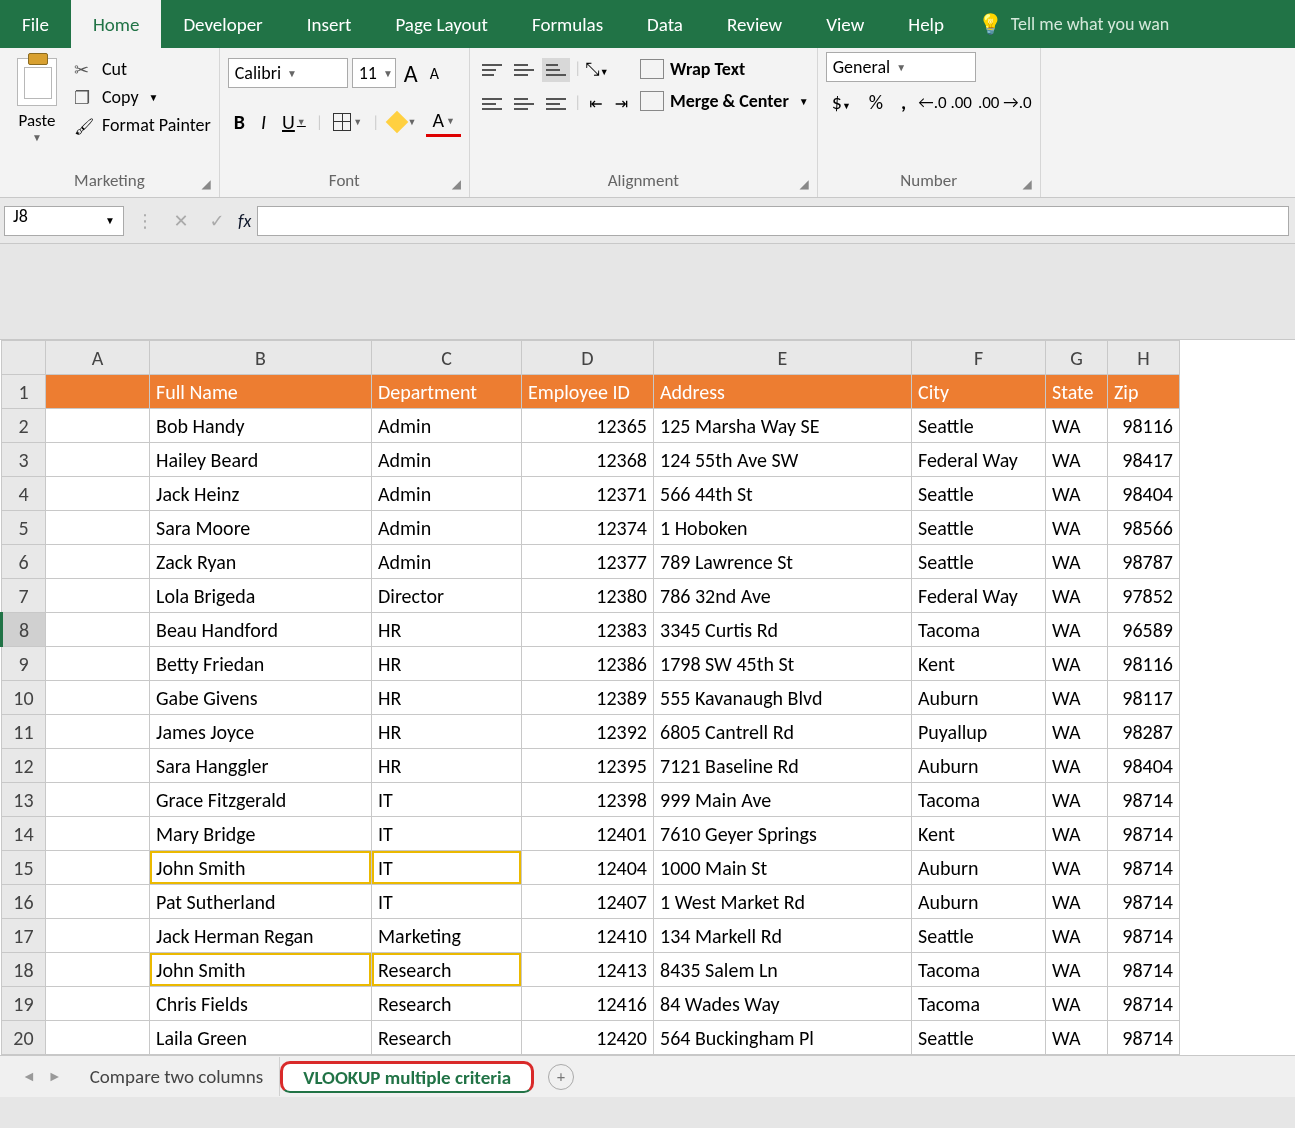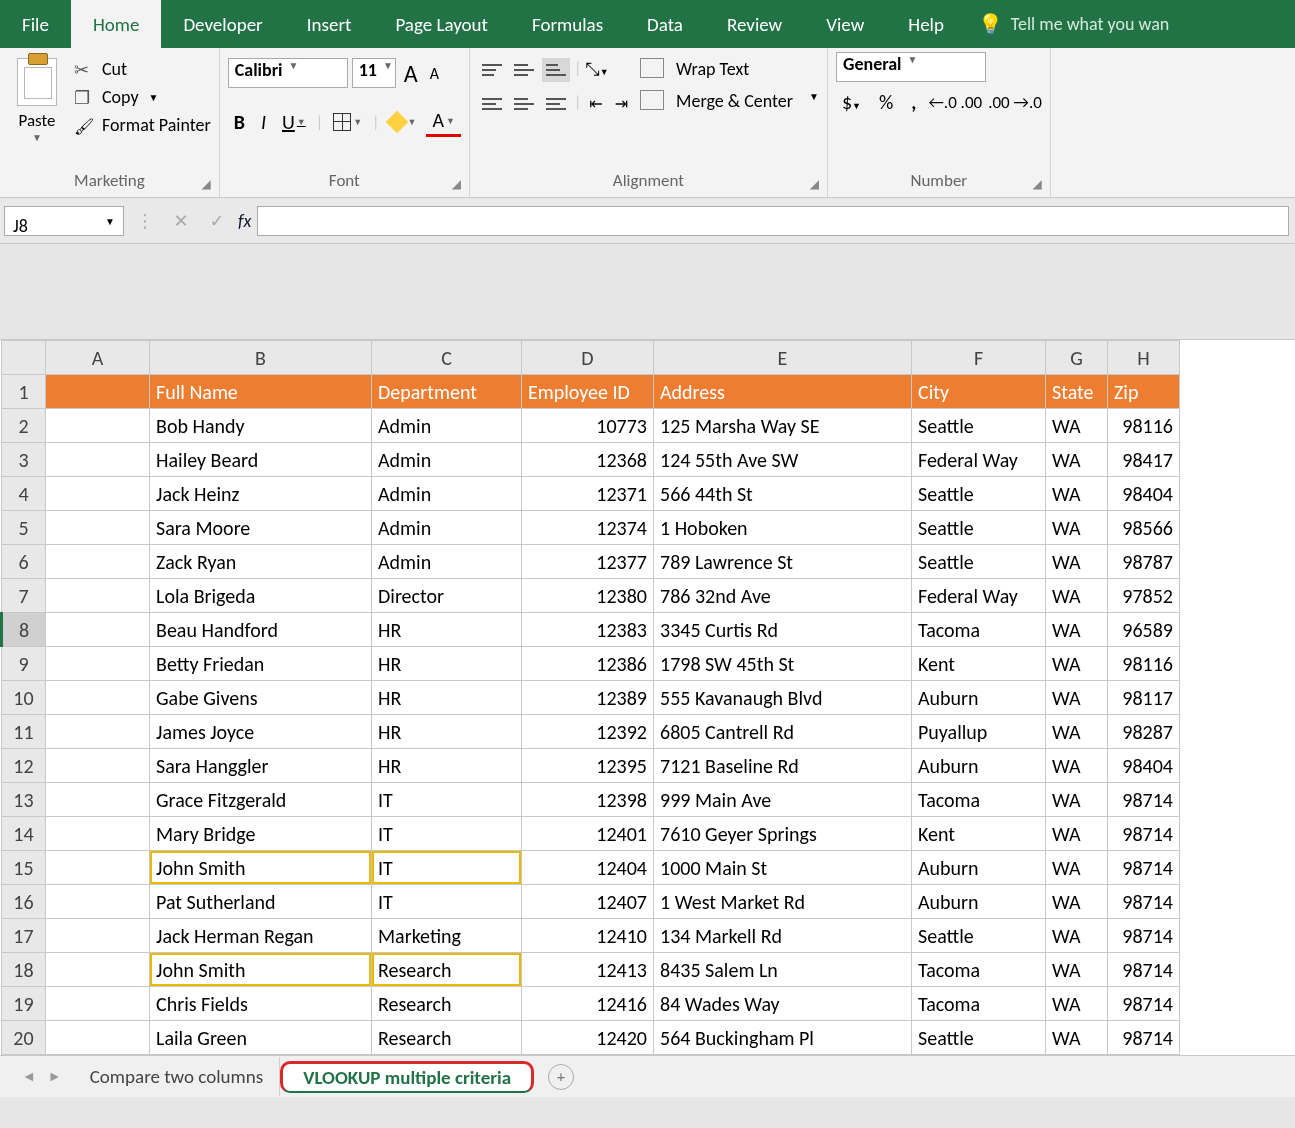--- a/index.html
+++ b/index.html
@@ -29,52 +29,52 @@
 .clip-col { display: flex; flex-direction: column; gap: 6px; padding-top: 6px; }
 .clip-item { display: flex; align-items: center; gap: 6px; font-size: 18px; cursor: pointer; }
 .scissors, .copy-i, .brush { width: 22px; height: 20px; display: inline-block; }
 .scissors::before { content:'✂'; font-size:18px; color:#555; }
 .copy-i::before { content:'❐'; font-size:18px; color:#555; }
 .brush::before { content:'🖌'; font-size:16px; }
 
 
 .font-row1 { display: flex; gap: 4px; align-items: center; margin-top: 6px; }
 .font-row2 { display: flex; gap: 4px; align-items: center; margin-top: 10px; }
-.combo { background: #fff; border: 1px solid #aaa; height: 30px; display: flex; padding: 0 6px; font-size: 18px; font-weight: bold; }
+.combo { background: #fff; border: 1px solid #aaa; height: 30px; display: flex; align-items: center; padding: 0 6px; font-size: 18px; }
 .combo .arrow { margin-left: 6px; font-size: 10px; color: #666; }
 .fontname { width: 120px; }
 .fontsize { width: 44px; }
 .AA { font-size: 20px; cursor: pointer; padding: 0 4px; }
 .btn { padding: 2px 6px; cursor: pointer; font-size: 20px; display: flex; align-items: center; }
 .btn .arrow { font-size: 9px; margin-left: 2px; color: #666; }
 .border-icon { width: 18px; height: 18px; border: 1px solid #333; display: inline-block; background: linear-gradient(#333,#333) center/1px 100% no-repeat, linear-gradient(#333,#333) center/100% 1px no-repeat; }
 .fill-icon { width: 16px; height: 16px; background: #ffd040; display: inline-block; transform: rotate(45deg); }
 .fontcolor { border-bottom: 3px solid #d00; }
 
 
 .align-col { display: flex; flex-direction: column; gap: 10px; padding-top: 6px; }
 .align-row { display: flex; gap: 4px; }
 .align-btn { width: 28px; height: 24px; display: flex; flex-direction: column; justify-content: center; gap: 3px; cursor: pointer; padding: 0 4px; }
 .align-btn span { height: 2px; background: #555; }
 .align-btn .s1{width:70%} .align-btn .s2{width:100%} .align-btn .s3{width:60%}
 .indent-btn { font-size: 16px; cursor: pointer; padding: 2px 4px; }
 .orient { font-size: 18px; cursor:pointer; }
 .wrap-merge { display:flex; flex-direction:column; gap:10px; padding-top:6px; }
-.wm-item { display:flex; align-items:flex-start; gap:12px; font-size:18px; cursor:pointer; }
+.wm-item { display:flex; align-items:center; gap:6px; font-size:18px; cursor:pointer;font-weight:bold; }
 .wrap-icon,.merge-icon { width:24px; height:20px; border:1px solid #888; display:inline-block; }
 .num-row { display:flex; gap:6px; align-items:center; }
 .numfmt { width: 150px; }
 .num-btn { font-size:20px; cursor:pointer; padding:0 6px; }
 .decimals { font-size:17px; color:#000000; cursor:pointer; }
 
 .cond { display:flex; flex-direction:column; align-items:center; padding:6px 10px; font-size:17px; }
 
 
 .formula-bar { background:#e9e9e9; border-bottom:1px solid #c8c8c8; display:flex; align-items:center; height:46px; padding:0 6px 0 4px; gap:6px; }
-.namebox { background:#fff; border:1px solid #aaa; width:120px; height:30px; display:flex; align-items:flex-start; padding:8px 8px; font-size:18px; justify-content:space-between; }
+.namebox { background:#fff; border:1px solid #aaa; width:120px; height:30px; display:flex; align-items:flex-end; padding:8px 8px; font-size:18px; justify-content:space-between; }
 .fb-btn { width:30px; text-align:center; font-size:18px; color:#aaa; cursor:pointer; }
 .fx { font-style:italic; font-size:18px; color:#0f172a; }
 .formula-input { flex:1; background:#fff; border:1px solid #aaa; height:30px; }
 .fb-spacer { height: 96px; background:#e6e6e6; border-bottom:1px solid #c8c8c8; }
 
 
 .grid-wrap { background:#fff; }
 table.grid { border-collapse:collapse; table-layout:fixed; }
 .grid th, .grid td { border:1px solid #c8c8c8; font-size:20px; height:34px; padding:0 6px; overflow:hidden; white-space:nowrap; }
 .grid thead th { background:#e8e8e8; font-weight:400; text-align:center; color:#444; }
@@ -311,21 +311,21 @@
           <td>Address</td>
           <td>City</td>
           <td>State</td>
           <td>Zip</td>
         </tr>
         <tr>
           <td class="rowhdr">2</td>
           <td></td>
           <td class="">Bob Handy</td>
           <td class="">Admin</td>
-          <td class="num">10773</td>
+          <td class="num">12365</td>
           <td>125 Marsha Way SE</td>
           <td>Seattle</td>
           <td>WA</td>
           <td class="num">98116</td>
         </tr>
         <tr>
           <td class="rowhdr">3</td>
           <td></td>
           <td class="">Hailey Beard</td>
           <td class="">Admin</td>

